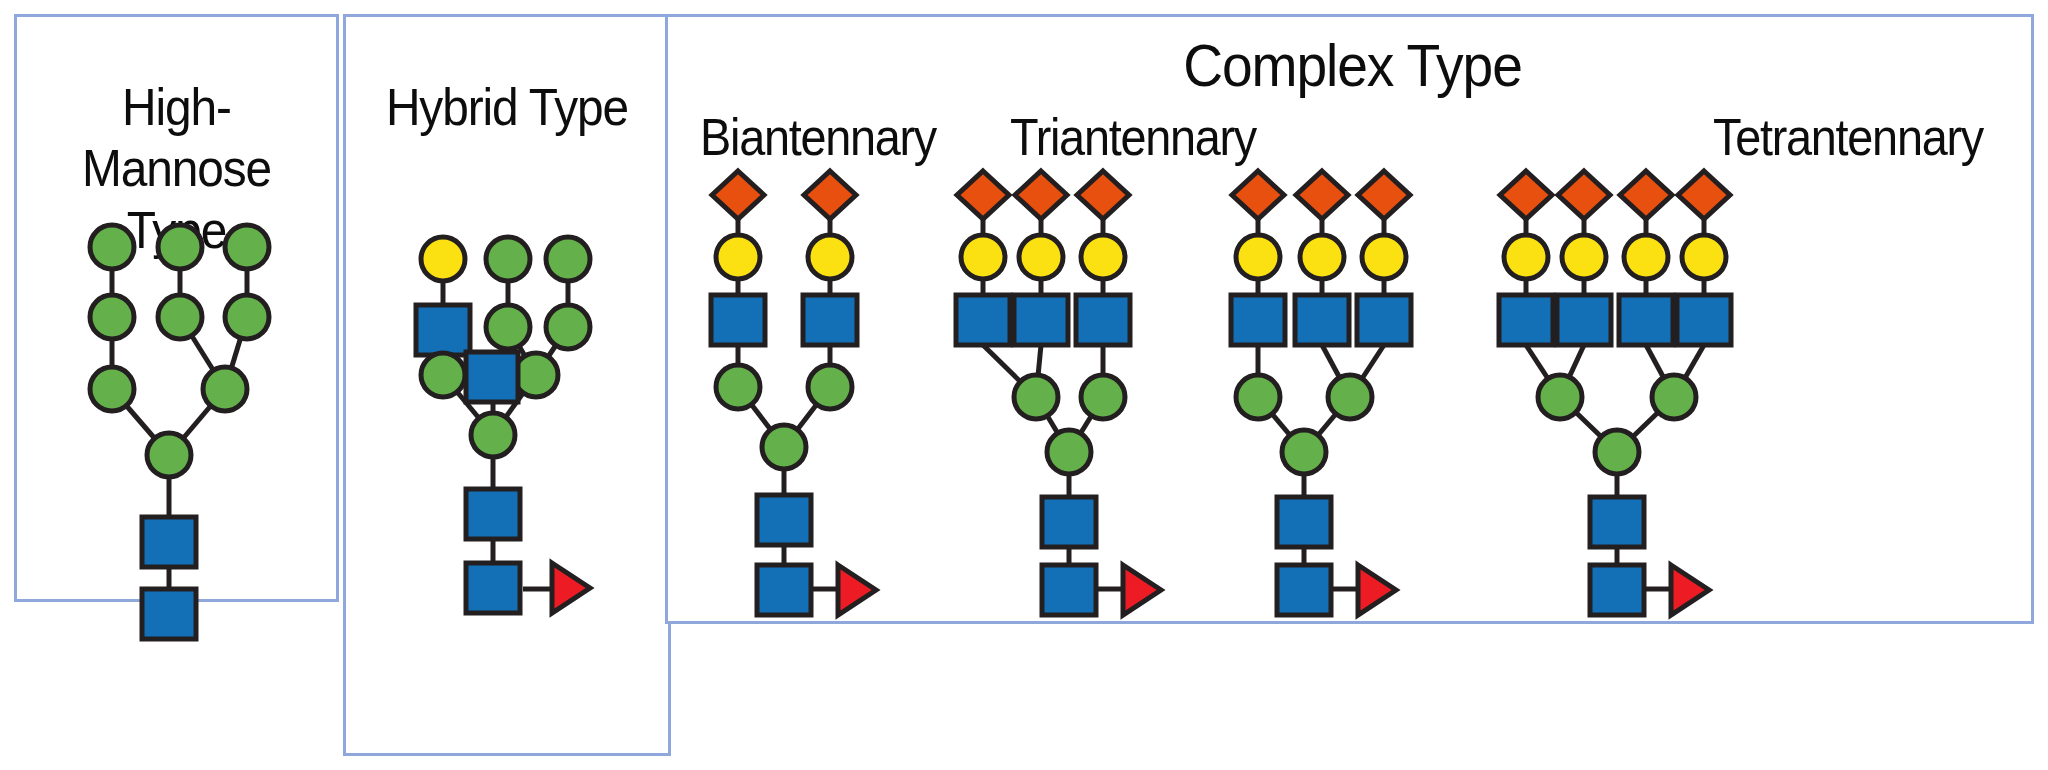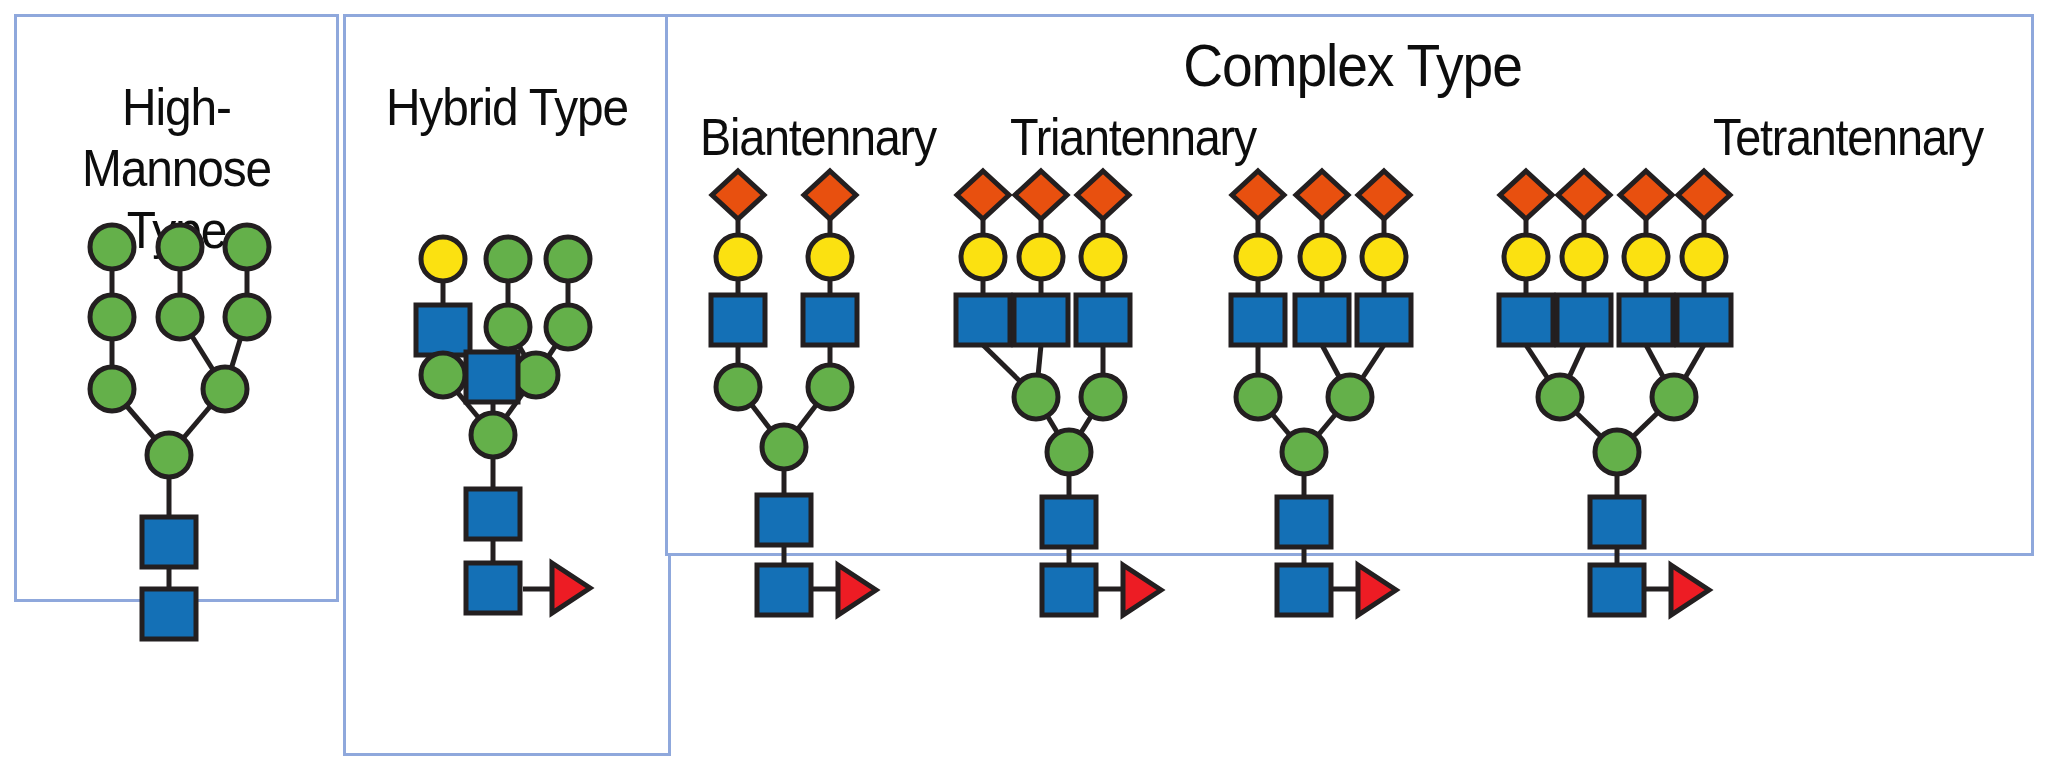--- a/index.html
+++ b/index.html
@@ -12,21 +12,21 @@
   #root{position:relative;width:2048px;height:770px;}
 
   .panel{
     position:absolute;
     border:3px solid #8fa8dc;
     background:#ffffff;
     box-sizing:border-box;
   }
   #panel-high-mannose{left:14px;top:14px;width:325px;height:588px;text-decoration:underline;}
   #panel-hybrid{left:343px;top:14px;width:328px;height:742px;}
-  #panel-complex{left:665px;top:14px;width:1369px;height:542px;padding-left:28px;}
+  #panel-complex{left:665px;top:14px;width:1369px;height:610px;padding-left:28px;}
 
   .panel-title{
     position:absolute;
     width:100%;
     text-align:center;
     font-size:52px;
     font-weight:400;
     color:#0d0d0d;
     letter-spacing:-1.2px;
     line-height:1.18;

